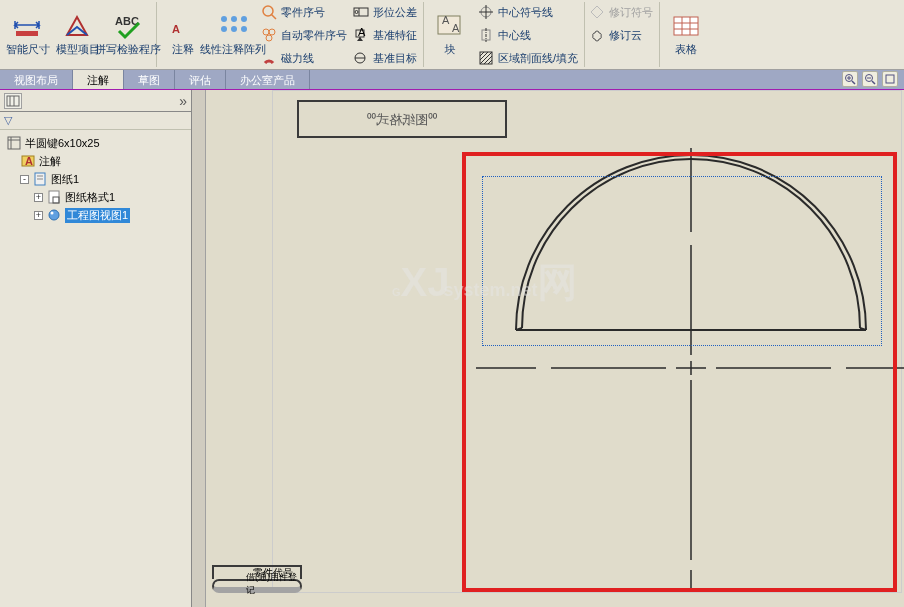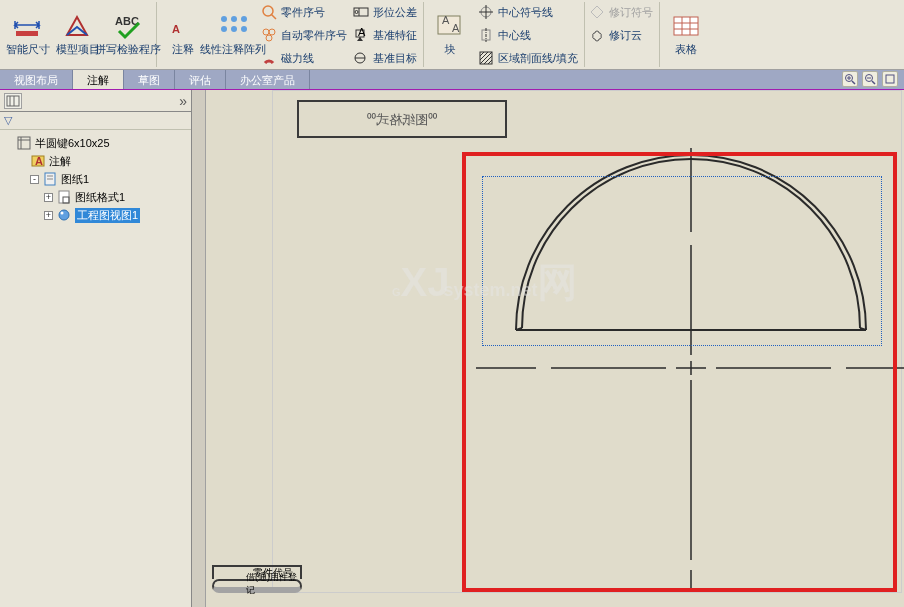--- a/index.html
+++ b/index.html
@@ -21,21 +21,21 @@
   .tab.active { background: #e8e5d9; color: #000; }
   .tabtools { position: absolute; right: 6px; top: 1px; display: flex; gap: 4px; }
   .tabtools .ti { width: 16px; height: 16px; border: 1px solid #b0b0a0; background: #f0eee0; border-radius: 2px; display:flex;align-items:center;justify-content:center;}
   
   .main { display: flex; height: 517px; }
   .sidebar { width: 192px; background: #e8e5d9; border-right: 1px solid #888; display: flex; flex-direction: column; }
   .sbar-top { height: 22px; border-bottom: 1px solid #888; display:flex; align-items:center; padding:0 4px; gap:4px;}
   .sbar-top .sbicon { width:18px; height:16px; border:1px solid #a0a0a0; background:#f0f0e8; display:flex;align-items:center;justify-content:center;}
   .sbar-flt { height: 18px; border-bottom: 1px solid #c0c0b0; display:flex; align-items:center; }
   .sbar-flt .filt { margin-left:4px; color:#4060a0;}
-  .tree { padding: 4px 16px; }
+  .tree { padding: 4px 6px; }
   .tnode { display: flex; align-items: center; gap: 3px; height: 18px; padding-left: 0; }
   .tnode .exp { width: 9px; height: 9px; border: 1px solid #888; background: #fff; font-size: 9px; line-height: 7px; text-align: center; color:#333;}
   .tnode .nic { width: 16px; height: 16px; display:flex;align-items:center;justify-content:center;}
   .tnode .nlbl { white-space: nowrap; }
   .sel { background: #3088d8; color: #fff; padding: 0 2px; }
   .ind1 { padding-left: 14px; }
   .ind2 { padding-left: 28px; }
   
   .canvas { flex: 1; background: #e0dccb; position: relative; overflow: hidden; }
   .scrollv { width: 14px; height: 100%; position:absolute; left:0; top:0; background:#d0ccc0; border-right:1px solid #a0a0a0;}

